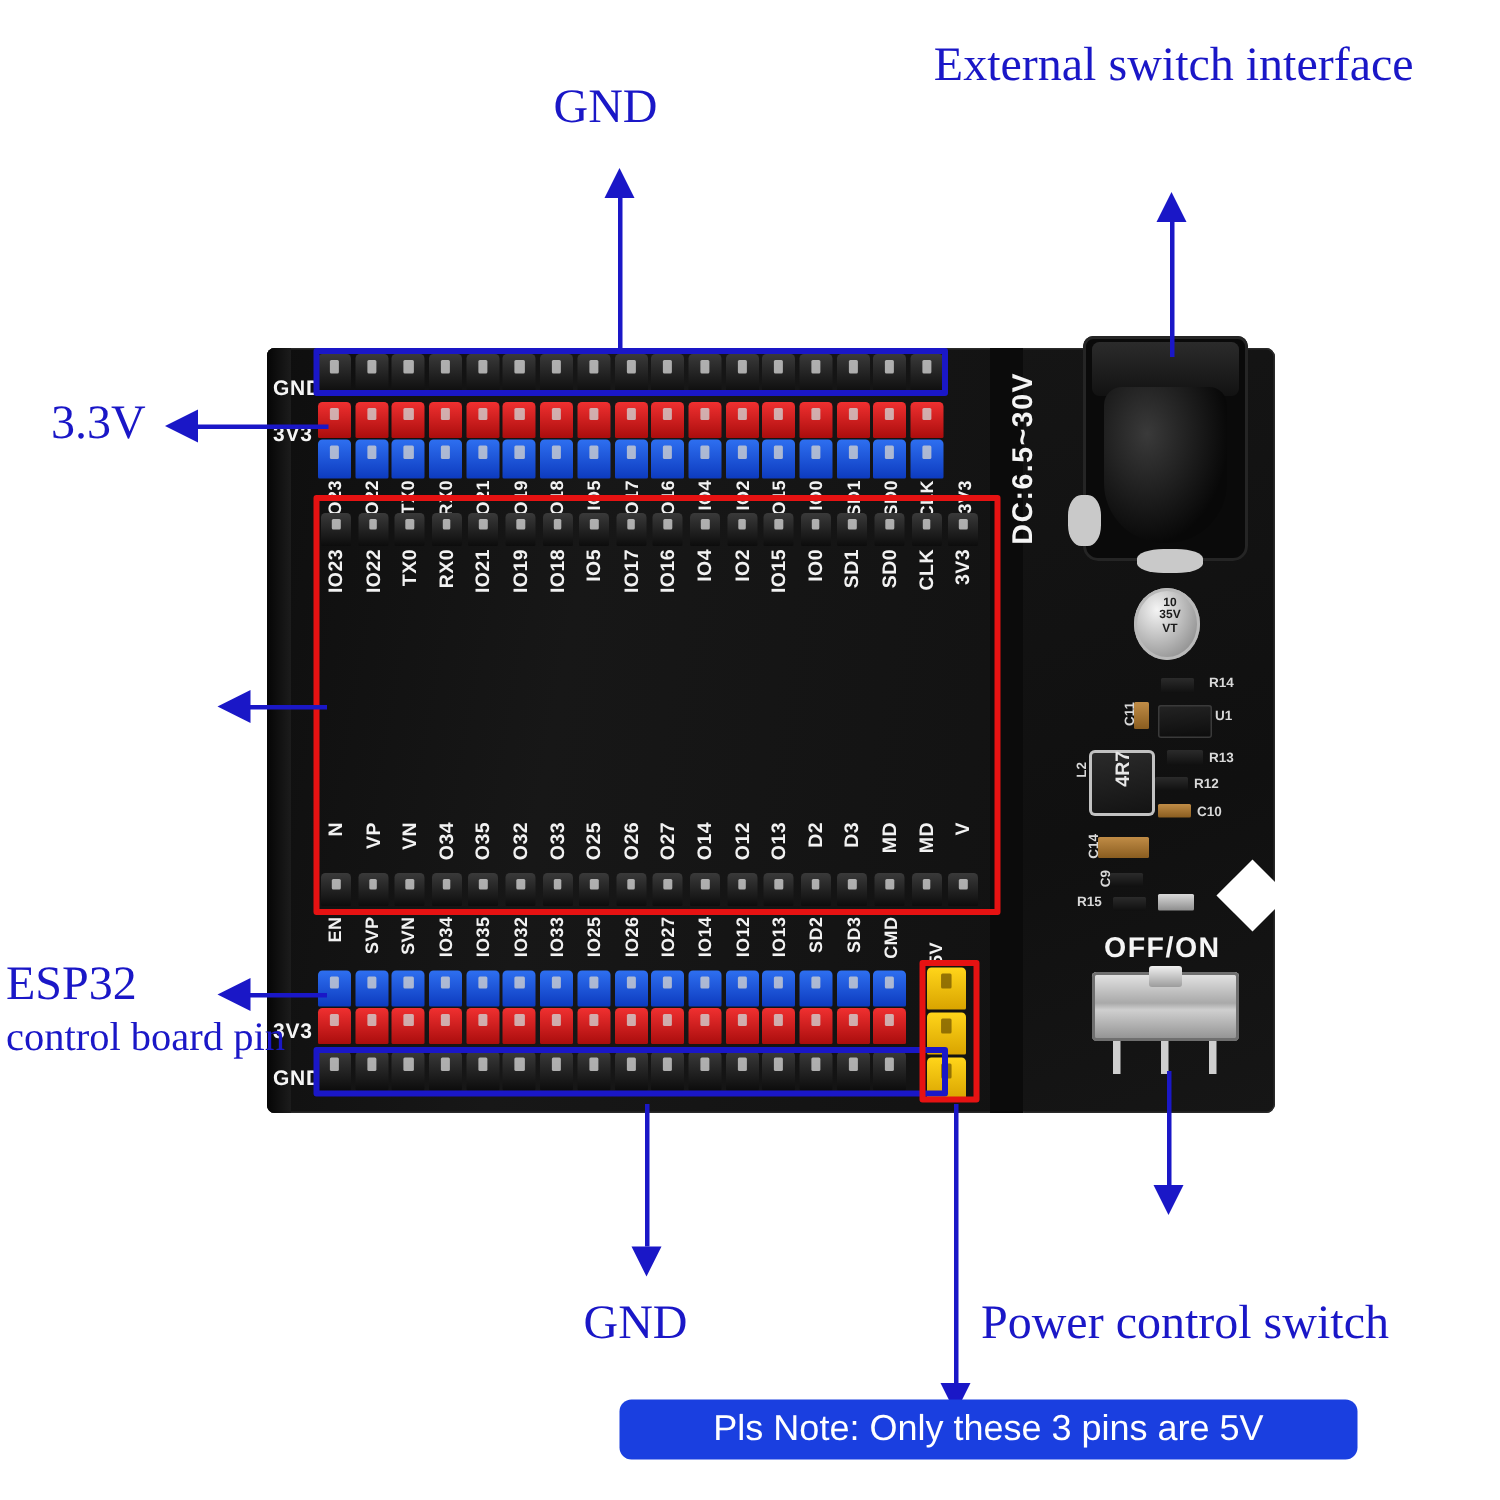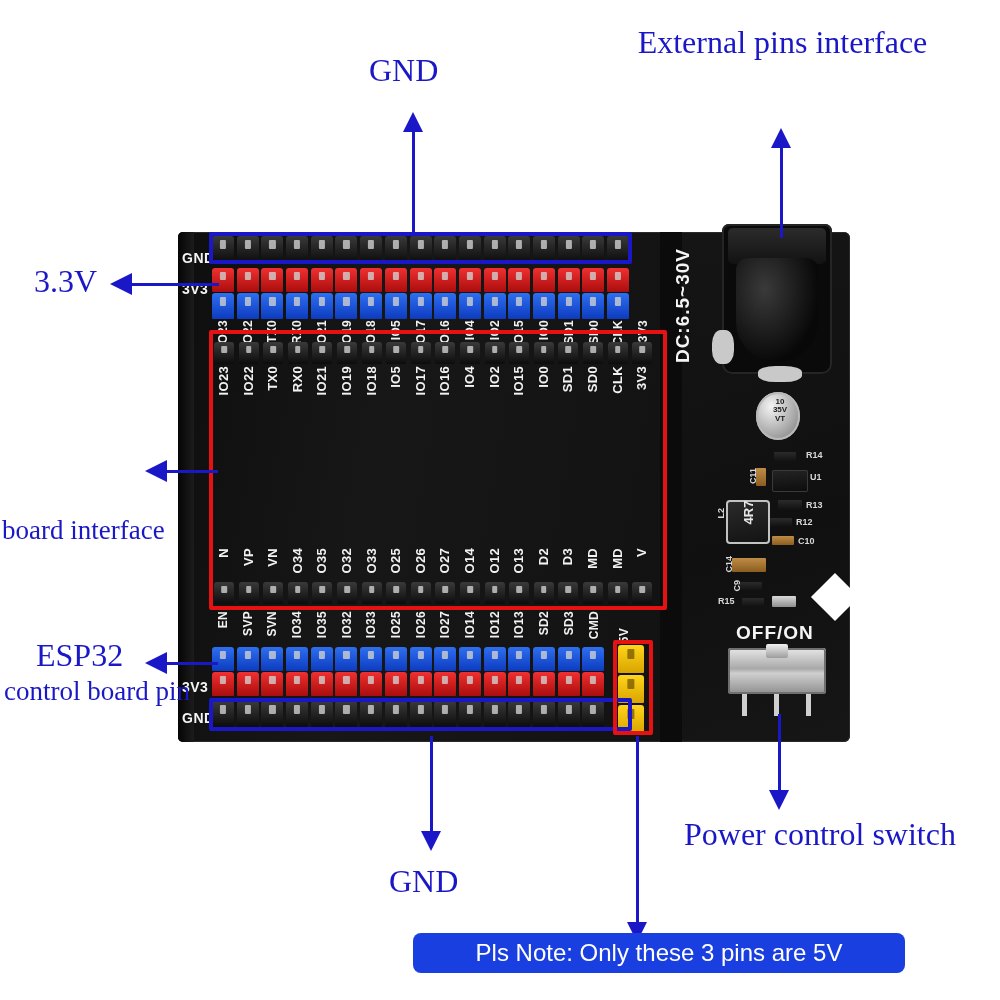--- a/index.html
+++ b/index.html
@@ -696,42 +696,41 @@
     <div class="knob"></div>
   </div>
   <div class="switch-leg" style="left:742px;top:694px;"></div>
   <div class="switch-leg" style="left:774px;top:694px;"></div>
   <div class="switch-leg" style="left:806px;top:694px;"></div>
 
   <div class="anno big" style="left:369px;top:52px;">GND</div>
   <div class="lead v" style="left:412px;top:132px;height:100px;"></div>
   <div class="arrowhead ah-up" style="left:403px;top:112px;"></div>
 
-  <div class="anno big center" style="left:575px;top:24px;width:415px;">External pins interface</div>
+  <div class="anno big center" style="left:575px;top:24px;width:415px;">External switch interface</div>
   <div class="lead v" style="left:780px;top:148px;height:90px;"></div>
   <div class="arrowhead ah-up" style="left:771px;top:128px;"></div>
 
   <div class="anno big" style="left:34px;top:263px;">3.3V</div>
   <div class="lead h" style="left:131px;top:283px;width:88px;"></div>
   <div class="arrowhead ah-left" style="left:110px;top:273px;"></div>
 
-  <div class="anno mid" style="left:2px;top:515px;">board interface</div>
   <div class="lead h" style="left:166px;top:470px;width:52px;"></div>
   <div class="arrowhead ah-left" style="left:145px;top:460px;"></div>
 
-  <div class="anno big" style="left:4px;top:637px;margin-left:32px;">ESP32</div>
+  <div class="anno big" style="left:4px;top:637px;">ESP32</div>
   <div class="anno mid" style="left:4px;top:676px;">control board pin</div>
   <div class="lead h" style="left:166px;top:662px;width:52px;"></div>
   <div class="arrowhead ah-left" style="left:145px;top:652px;"></div>
 
   <div class="anno big" style="left:389px;top:863px;">GND</div>
   <div class="lead v" style="left:430px;top:736px;height:95px;"></div>
   <div class="arrowhead ah-down" style="left:421px;top:831px;"></div>
 
-  <div class="anno big" style="left:654px;top:816px;margin-left:30px;">Power control switch</div>
+  <div class="anno big" style="left:654px;top:863px;">Power control switch</div>
   <div class="lead v" style="left:778px;top:714px;height:76px;"></div>
   <div class="arrowhead ah-down" style="left:769px;top:790px;"></div>
 
   <div class="lead v" style="left:636px;top:736px;height:186px;"></div>
   <div class="arrowhead ah-down" style="left:627px;top:922px;"></div>
   <div style="position:absolute;left:413px;top:933px;width:492px;height:40px;background:#1a3fe0;
               border-radius:8px;display:flex;align-items:center;justify-content:center;">
     <span style="color:#ffffff;font-family:'Liberation Sans',sans-serif;font-size:24px;">Pls Note: Only these 3 pins are 5V</span>
   </div>
 

